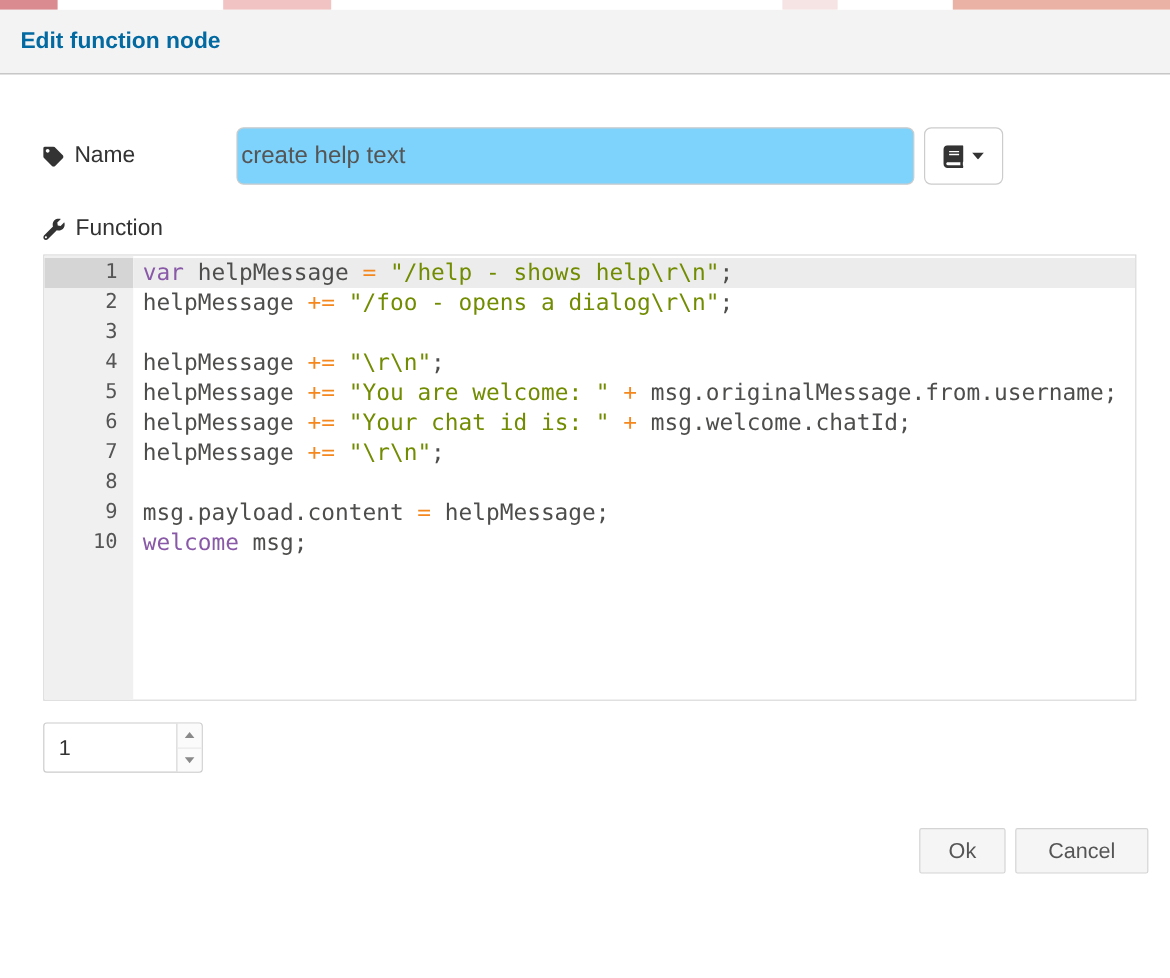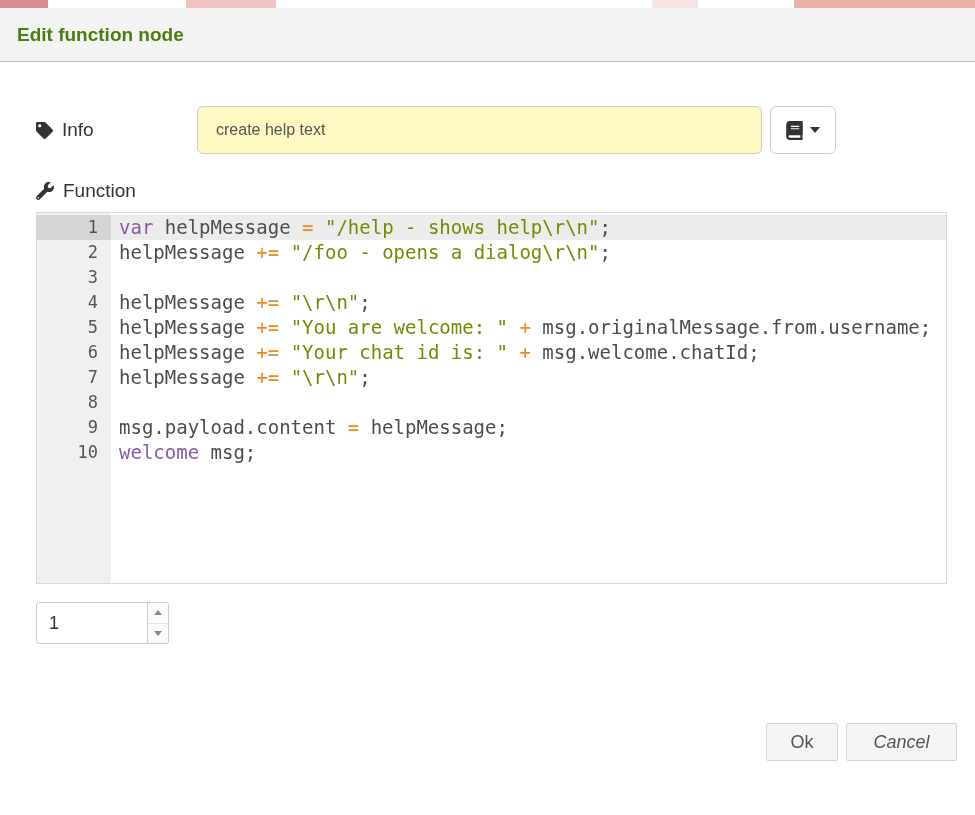--- a/index.html
+++ b/index.html
@@ -8,33 +8,33 @@
   
   .strip { height:8px; position:relative; background:#fff; }
   .strip div { position:absolute; top:0; height:8px; }
   .strip .b1 { left:0;   width:48px; }
   .strip .b2 { left:186px; width:90px; }
   .strip .b3 { left:652px; width:46px; }
   .strip .b4 { left:794px; width:181px; }
 
   .dlg-header { height:54px; background:#f3f3f3; border-bottom:1px solid #bcbcbc;
     display:flex; align-items:center; padding:0 17px; box-sizing:border-box; }
-  .dlg-title { font-size:19px; font-weight:bold; color:#4d7c0f; }
+  .dlg-title { font-size:19px; font-weight:bold; color:#0369a1; }
 
   .dlg-body { padding:0 28px 0 36px; }
 
   .row { display:flex; align-items:center; }
   .row-name { margin-top:44px; }
   .lbl { display:flex; align-items:center; gap:9px; width:161px; flex:none;
     font-size:19px; color:#333; }
   .lbl svg { flex:none; }
 
   .name-input { box-sizing:border-box; width:565px; height:48px; border:1px solid #ccc;
-    border-radius:6px; padding:0 18px; font-size:16px; color:#555; outline:none;
-    font-family:"Liberation Sans",sans-serif; background:#fef9c3; }
+    border-radius:6px; padding:0 3px; font-size:20px; color:#555; outline:none;
+    font-family:"Liberation Sans",sans-serif; background:#7dd3fc; }
   .lib-btn { box-sizing:border-box; margin-left:8px; width:66px; height:48px; background:#fff;
     border:1px solid #ccc; border-radius:6px; display:flex; align-items:center;
     justify-content:center; gap:7px; cursor:pointer; }
 
   .row-function { margin-top:26px; }
 
   .editor { box-sizing:border-box; margin-top:10px; width:911px; height:372px;
     border:1px solid #d9d9d9; display:flex; background:#fff; overflow:hidden;
     font-family:"DejaVu Sans Mono",monospace; font-size:19px; cursor:text; }
   .gutter { flex:none; width:74px; background:#f0f0f0; color:#555; text-align:right;
@@ -63,23 +63,23 @@
   .tri-down { width:0; height:0; border-left:4px solid transparent; border-right:4px solid transparent;
     border-top:5px solid #8a8a8a; }
 
   .info-tip { box-sizing:border-box; margin-top:18px; width:701px; height:54px;
     background:#fdfce4; border:1px solid #ddd9b4; display:flex; align-items:center;
     padding:0 16px; font-size:18px; color:#333; }
 
   .footer { margin-top:46px; display:flex; justify-content:flex-end; gap:8px; padding-right:18px; }
   .btn { box-sizing:border-box; height:38px; background:#f5f5f5; border:1px solid #d4d4d4;
     border-radius:2px; font-size:18px; color:#555; font-family:"Liberation Sans",sans-serif;
-    cursor:pointer;margin-top:33px; }
+    cursor:pointer; }
   .btn-ok { width:72px; }
-  .btn-cancel { width:111px;font-style:italic; }
+  .btn-cancel { width:111px; }
 </style>
 </head>
 <body>
 
 <div class="strip">
   <div class="b1" style="background: rgb(217, 139, 144);"></div>
   <div class="b2" style="background: rgb(241, 195, 195);"></div>
   <div class="b3" style="background: rgb(246, 227, 227);"></div>
   <div class="b4" style="background: rgb(233, 178, 164);"></div>
 </div>
@@ -90,21 +90,21 @@
     <span class="dlg-title">Edit function node</span>
   </div>
 
   <div class="dlg-body">
 
     <div class="row row-name">
       <span class="lbl">
         <svg width="17" height="17" viewBox="0 0 512 512">
             <path fill="#333" d="M0 252.118V48C0 21.49 21.49 0 48 0h204.118a48 48 0 0 1 33.941 14.059l211.882 211.882c18.745 18.745 18.745 49.137 0 67.882L293.823 497.941c-18.745 18.745-49.137 18.745-67.882 0L14.059 286.059A48 48 0 0 1 0 252.118zM112 64c-26.51 0-48 21.49-48 48s21.49 48 48 48 48-21.49 48-48-21.49-48-48-48z"></path>
           </svg>
-        <span>Info</span>
+        <span>Name</span>
       </span>
       <input class="name-input" type="text" value="create help text" style="">
       <button class="lib-btn">
         <svg width="17" height="19" viewBox="0 0 448 512">
             <path fill="#333" d="M448 360V24c0-13.3-10.7-24-24-24H96C43 0 0 43 0 96v320c0 53 43 96 96 96h328c13.3 0 24-10.7 24-24v-16c0-7.5-3.5-14.3-8.9-18.7-4.2-15.4-4.2-59.3 0-74.7 5.4-4.3 8.9-11.1 8.9-18.6zM128 134c0-3.3 2.7-6 6-6h212c3.3 0 6 2.7 6 6v20c0 3.3-2.7 6-6 6H134c-3.3 0-6-2.7-6-6v-20zm0 64c0-3.3 2.7-6 6-6h212c3.3 0 6 2.7 6 6v20c0 3.3-2.7 6-6 6H134c-3.3 0-6-2.7-6-6v-20zm253.4 250H96c-17.7 0-32-14.3-32-32 0-17.6 14.4-32 32-32h285.4c-1.9 17.1-1.9 46.9 0 64z"></path>
           </svg>
         <svg width="10" height="6" viewBox="0 0 10 6">
             <path fill="#333" d="M0 0h10L5 6z"></path>
           </svg>
       </button>

